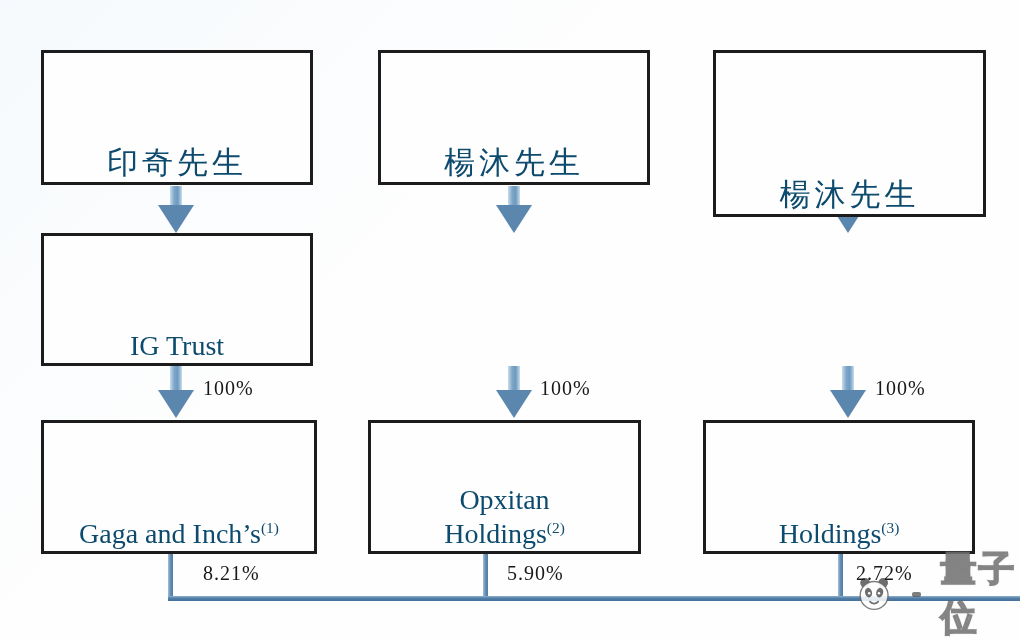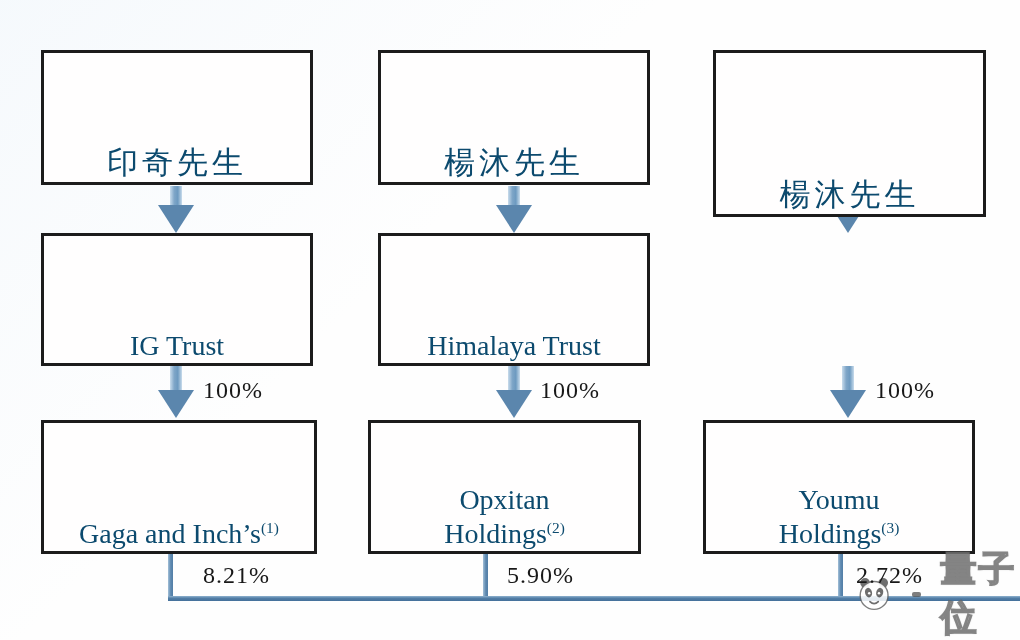--- a/index.html
+++ b/index.html
@@ -41,21 +41,21 @@
   .vline{
     position:absolute;width:5px;z-index:1;
     background:linear-gradient(90deg,#a3c0d8 0%,#5e89b0 55%,#527ea6 100%);
   }
   .hline{
     position:absolute;height:5px;z-index:1;
     background:linear-gradient(180deg,#8fb2cf 0%,#527ea6 45%,#44709a 100%);
   }
 
   .pct{
-    position:absolute;font-size:24px;color:#181818;z-index:5;letter-spacing:1px;
+    position:absolute;font-size:20px;color:#181818;z-index:5;letter-spacing:1px;
   }
 
   .watermark{
     position:absolute;left:856px;top:566px;height:56px;
     display:flex;align-items:center;gap:20px;z-index:4;opacity:.92;
   }
   .wm-dash{width:12px;height:5px;background:rgba(80,80,80,.8);border-radius:2px;}
   .wm-text{
     font-family:"Liberation Sans","DejaVu Sans",sans-serif;
     font-size:36px;font-weight:bold;letter-spacing:2px;
@@ -90,23 +90,20 @@
   <div class="vline" style="left:168px;top:552px;height:46px"></div>
   <div class="pct" style="left:203px;top:562px">8.21%</div>
 
   <div class="box" style="left:378px;top:50px;width:272px;height:135px">
     <span class="txt cn">楊沐先生</span>
   </div>
   <div class="arrow a1" style="left:496px;top:186px">
     <div class="stem"></div>
     <div class="head"></div>
   </div>
-  <div class="box" style="left:378px;top:233px;width:272px;height:133px">
-    <span class="txt">Himalaya Trust</span>
-  </div>
   <div class="arrow a2" style="left:496px;top:366px">
     <div class="stem"></div>
     <div class="head"></div>
   </div>
   <div class="pct" style="left:540px;top:377px">100%</div>
   <div class="box" style="left:368px;top:420px;width:273px;height:134px">
     <span class="txt"><span>Opxitan</span><br><span>Holdings</span><sup class="note">(2)</sup></span>
   </div>
   <div class="vline" style="left:483px;top:552px;height:46px"></div>
   <div class="pct" style="left:507px;top:562px">5.90%</div>
@@ -117,21 +114,21 @@
   <div class="arrow a1" style="left:830px;top:186px">
     <div class="stem"></div>
     <div class="head"></div>
   </div>
   <div class="arrow a2" style="left:830px;top:366px">
     <div class="stem"></div>
     <div class="head"></div>
   </div>
   <div class="pct" style="left:875px;top:377px">100%</div>
   <div class="box" style="left:703px;top:420px;width:272px;height:134px">
-    <span class="txt"><span>Youmu</span><br><span>Holdings</span><sup class="note">(3)</sup></span>
+    <span class="txt"><br><span>Holdings</span><sup class="note">(3)</sup></span>
   </div>
   <div class="vline" style="left:838px;top:552px;height:46px"></div>
   <div class="pct" style="left:856px;top:562px">2.72%</div>
 
   <div class="hline" style="left:168px;top:596px;width:852px"></div>
 
   <div class="watermark">
     <svg width="52" height="54" viewBox="0 0 52 54">
       <circle cx="13" cy="11" r="7" fill="rgba(70,70,70,.85)"></circle>
       <circle cx="39" cy="11" r="7" fill="rgba(70,70,70,.85)"></circle>

